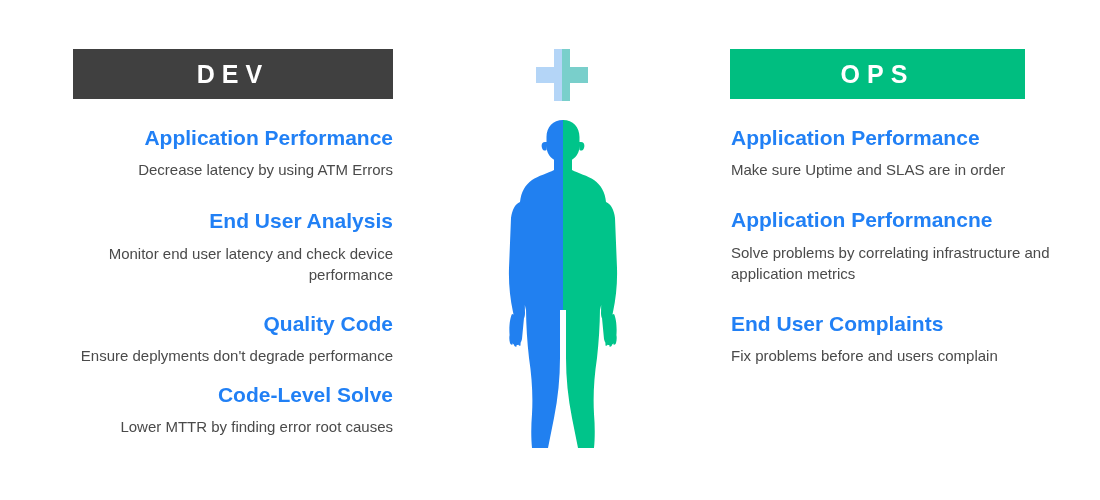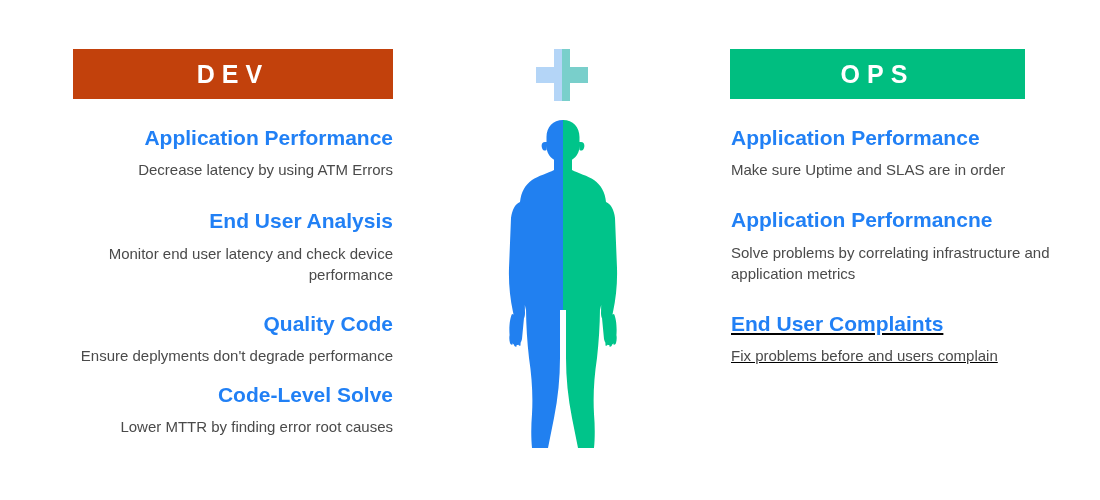--- a/index.html
+++ b/index.html
@@ -34,21 +34,21 @@
     color: #ffffff;
     font-size: 25px;
     font-weight: bold;
     letter-spacing: 7px;
     line-height: 1;
   }
   #dev-header {
     left: 73px;
     top: 49px;
     width: 320px;
-    background: #c2410c;
+    background: #404040;
   }
   #ops-header {
     left: 730px;
     top: 49px;
     width: 295px;
     background: #00be80;
   }
 
   
   .column {
@@ -85,21 +85,21 @@
     line-height: 1.42;
     margin: 0;
   }
 
   
   #dev-column .entry.e0 { margin-bottom: 28px; }
   #dev-column .entry.e1 { margin-bottom: 26px; }
   #dev-column .entry.e2 { margin-bottom: 15px; }
   #ops-column .entry.e0 { margin-bottom: 27px; }
   #ops-column .entry.e1 { margin-bottom: 27px; }
-  #ops-column .entry.e2 { margin-bottom: 40px; text-decoration: underline; }
+  #ops-column .entry.e2 { margin-bottom: 40px; }
 
   
   #plus-icon {
     position: absolute;
     left: 536px;
     top: 49px;
     width: 52px;
     height: 52px;
   }
 

